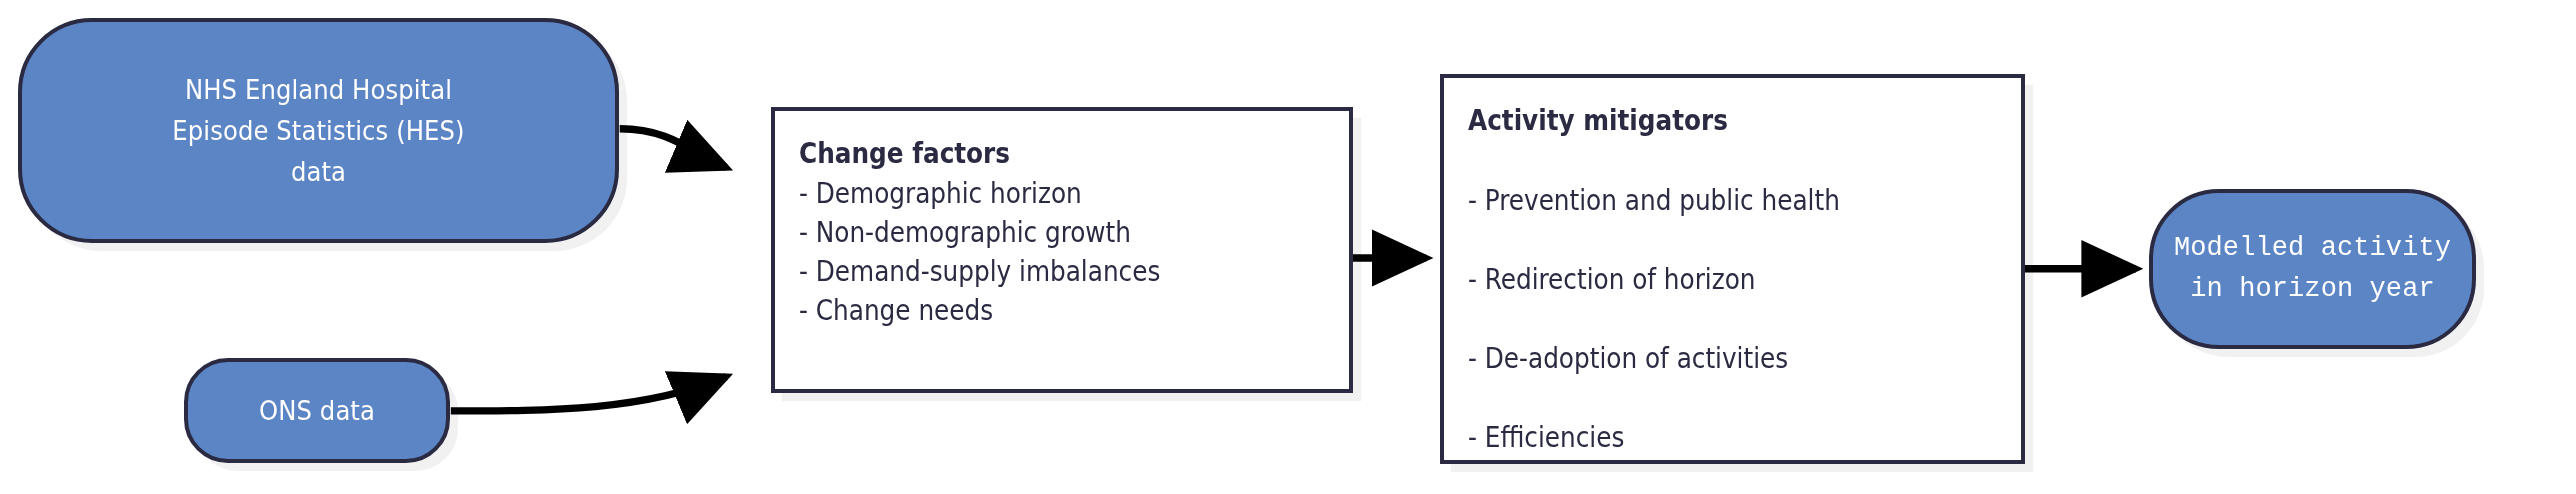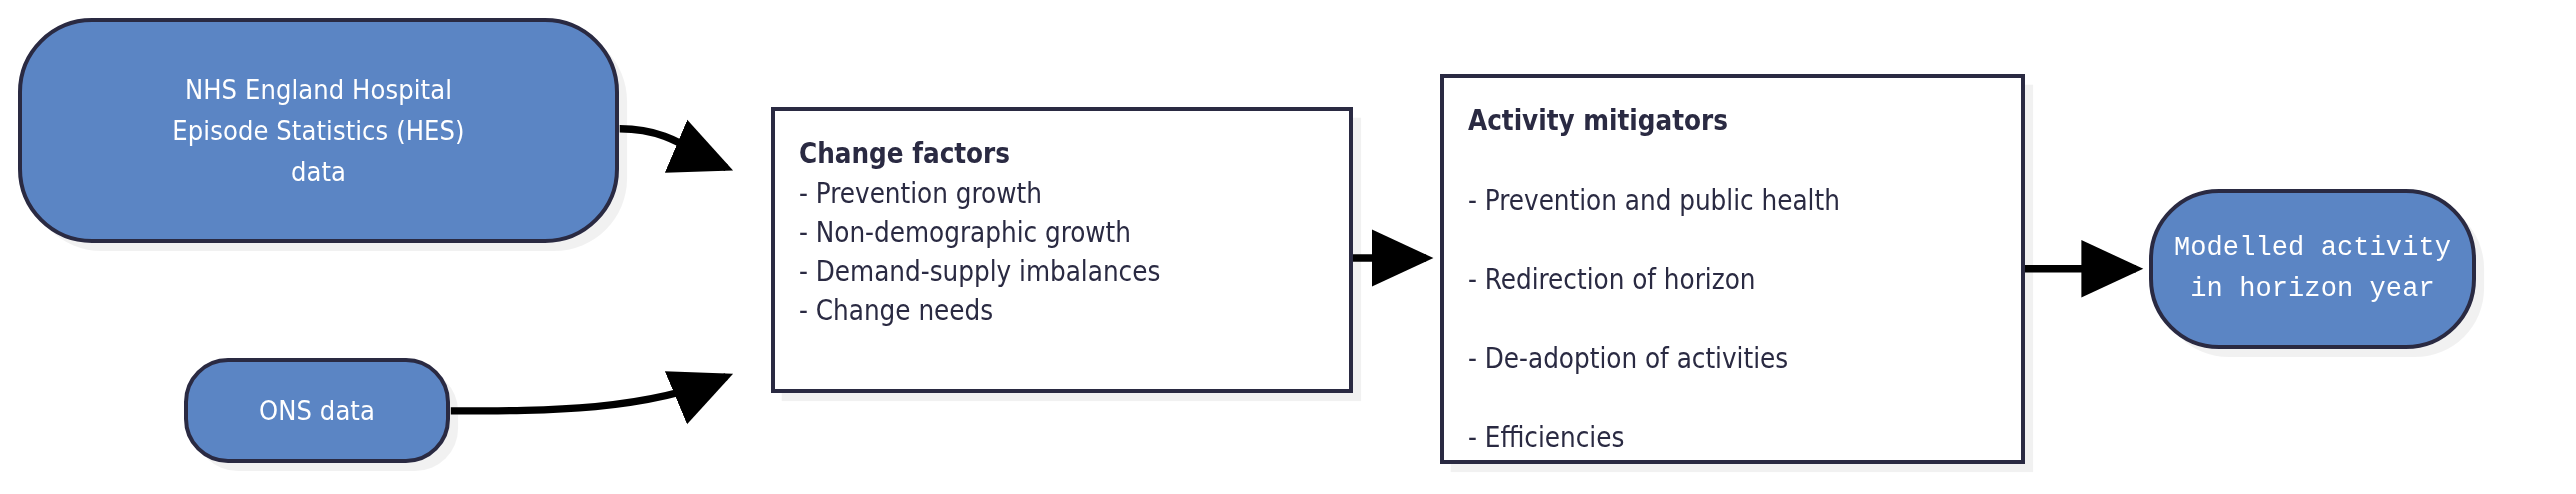--- a/index.html
+++ b/index.html
@@ -145,21 +145,21 @@
     <span class="line">data</span>
   </div>
 
   <div id="node-ons" class="node node-round">
     <span class="line">ONS data</span>
   </div>
 
   <div id="node-change" class="node node-box">
     <div class="box-title">Change factors</div>
     <ul class="box-list">
-      <li>- Prevention growth</li>
+      <li>- Demographic horizon</li>
       <li>- Non-demographic growth</li>
       <li>- Demand-supply imbalances</li>
       <li>- Change needs</li>
     </ul>
   </div>
 
   <div id="node-mitigators" class="node node-box">
     <div class="box-title">Activity mitigators</div>
     <ul class="box-list">
       <li>- Prevention and public health</li>

